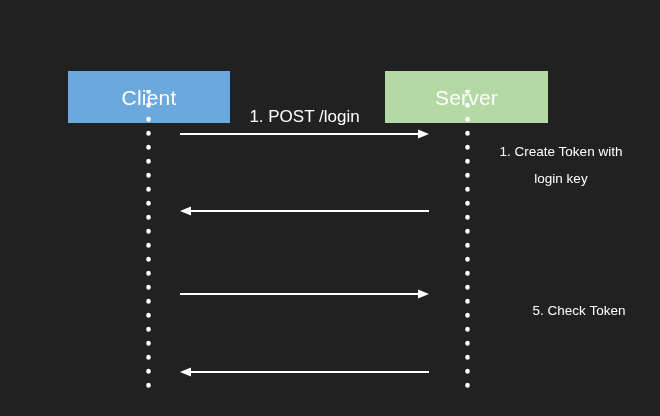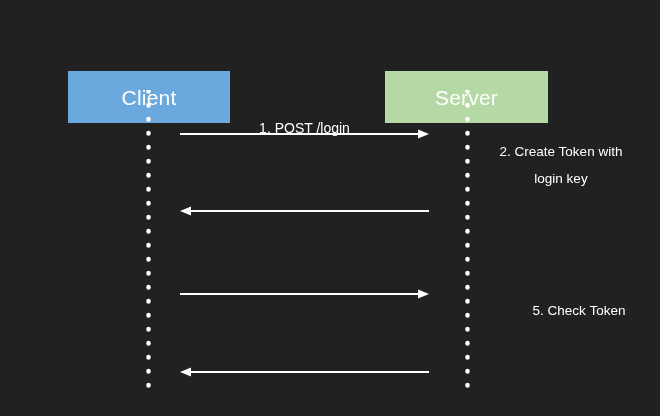--- a/index.html
+++ b/index.html
@@ -62,24 +62,24 @@
   .message {
     position: absolute;
     left: 180px;
     width: 249px;
     height: 34px;
   }
   .message-label {
     position: absolute;
     left: 0;
     right: 0;
-    top: 12px;
+    top: 0;
     text-align: center;
     color: #ffffff;
-    font-size: 14px;
+    font-size: 17px;
     line-height: 19px;
     white-space: nowrap;
   }
   .message-arrow {
     position: absolute;
     left: 0;
     top: 21px;
     width: 249px;
     height: 12px;
   }
@@ -145,21 +145,21 @@
     <span class="message-label">1. POST /login</span>
     <div class="message-arrow">
       <svg width="249" height="12" viewBox="0 0 249 12" xmlns="http://www.w3.org/2000/svg">
         <line x1="0" y1="6" x2="241" y2="6" stroke="#ffffff" stroke-width="2.2"></line>
         <polygon points="249,6 238,1.4 238,10.6" fill="#ffffff"></polygon>
       </svg>
     </div>
   </div>
 
   <div class="server-note" id="note-create-token">
-    <span class="note-line">2. Create Token with</span>
+    <span class="note-line">1. Create Token with</span>
     <span class="note-line">login key</span>
   </div>
 
   <div class="message" id="message-2">
     <div class="message-arrow">
       <svg width="249" height="12" viewBox="0 0 249 12" xmlns="http://www.w3.org/2000/svg">
         <line x1="8" y1="6" x2="249" y2="6" stroke="#ffffff" stroke-width="2.2"></line>
         <polygon points="0,6 11,1.4 11,10.6" fill="#ffffff"></polygon>
       </svg>
     </div>

